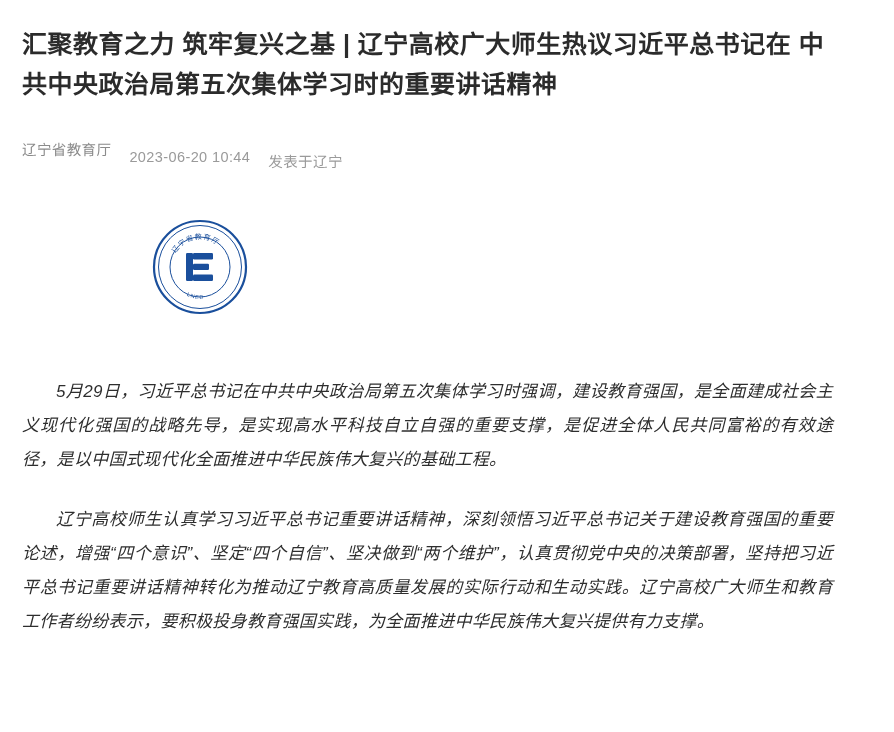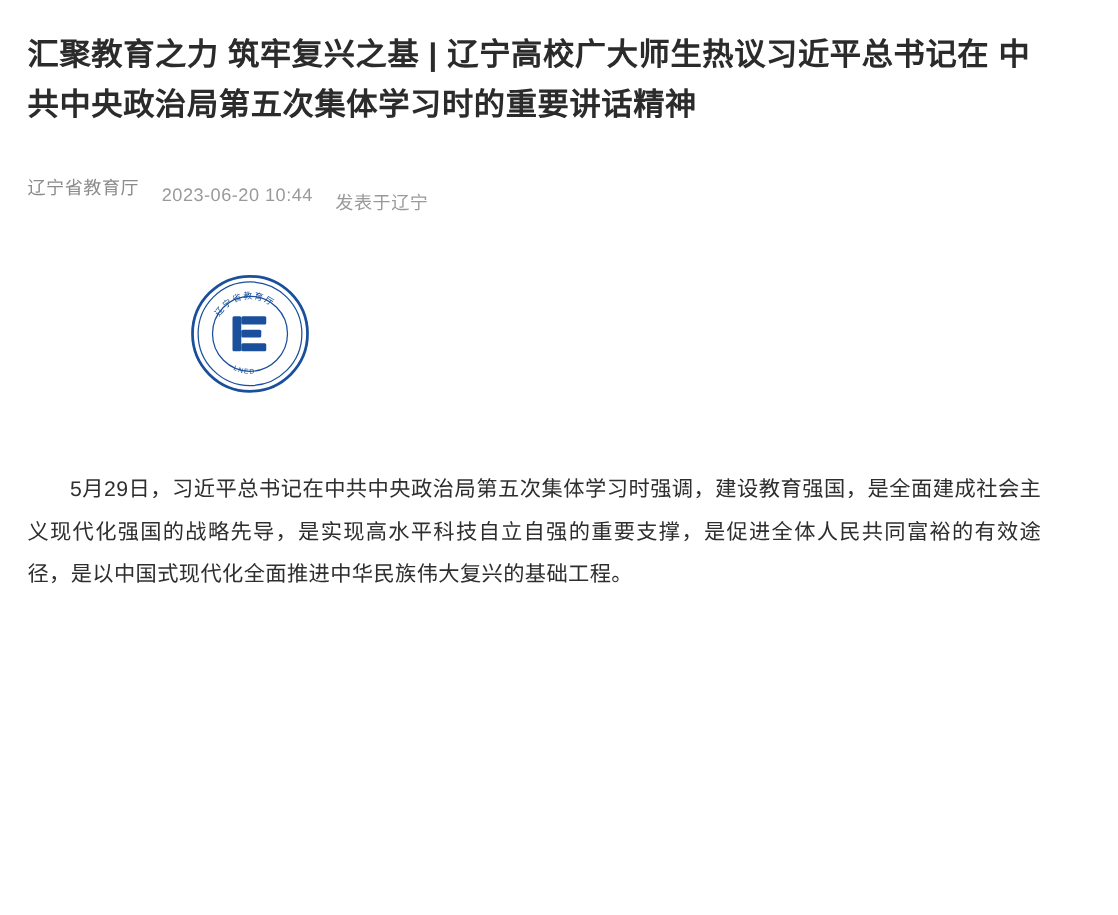--- a/index.html
+++ b/index.html
@@ -65,20 +65,21 @@
     margin-top: 60px;
   }
   p.para {
     font-size: 17px;
     line-height: 34px;
     color: #2e2e2e;
     margin: 0 0 26px 0;
     text-indent: 2em;
     text-align: justify;
     letter-spacing: 0.3px;
+    font-style: italic;
   }
 </style>
 </head>
 <body>
 
 <div class="page">
 
   <h1 class="article-title">汇聚教育之力 筑牢复兴之基 | 辽宁高校广大师生热议习近平总书记在 中共中央政治局第五次集体学习时的重要讲话精神</h1>
 
   <div class="meta-row">
@@ -106,15 +107,16 @@
           <rect x="41" y="34" width="20" height="6.5" rx="1.2"></rect>
           <rect x="41" y="44.8" width="16" height="6.2" rx="1.2"></rect>
           <rect x="41" y="55.5" width="20" height="6.5" rx="1.2"></rect>
         </g>
       </svg>
     </div>
   </div>
 
   <div class="body-block">
     <p class="para">5月29日，习近平总书记在中共中央政治局第五次集体学习时强调，建设教育强国，是全面建成社会主义现代化强国的战略先导，是实现高水平科技自立自强的重要支撑，是促进全体人民共同富裕的有效途径，是以中国式现代化全面推进中华民族伟大复兴的基础工程。</p>
+    <p class="para">辽宁高校师生认真学习习近平总书记重要讲话精神，深刻领悟习近平总书记关于建设教育强国的重要论述，增强“四个意识”、坚定“四个自信”、坚决做到“两个维护”，认真贯彻党中央的决策部署，坚持把习近平总书记重要讲话精神转化为推动辽宁教育高质量发展的实际行动和生动实践。辽宁高校广大师生和教育工作者纷纷表示，要积极投身教育强国实践，为全面推进中华民族伟大复兴提供有力支撑。</p>
   </div>
 
 </div>
 
 </body></html>

